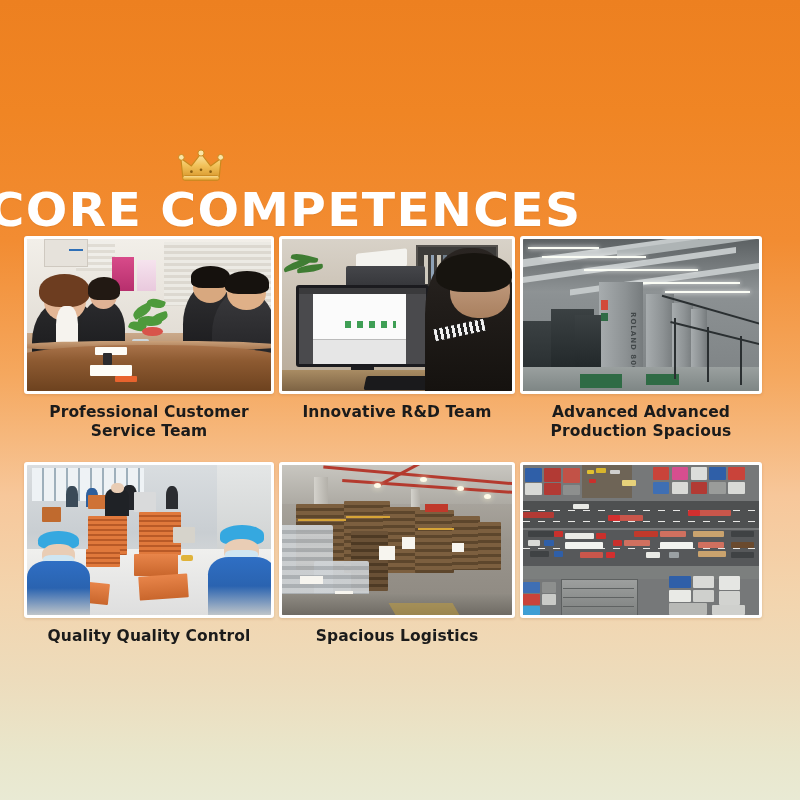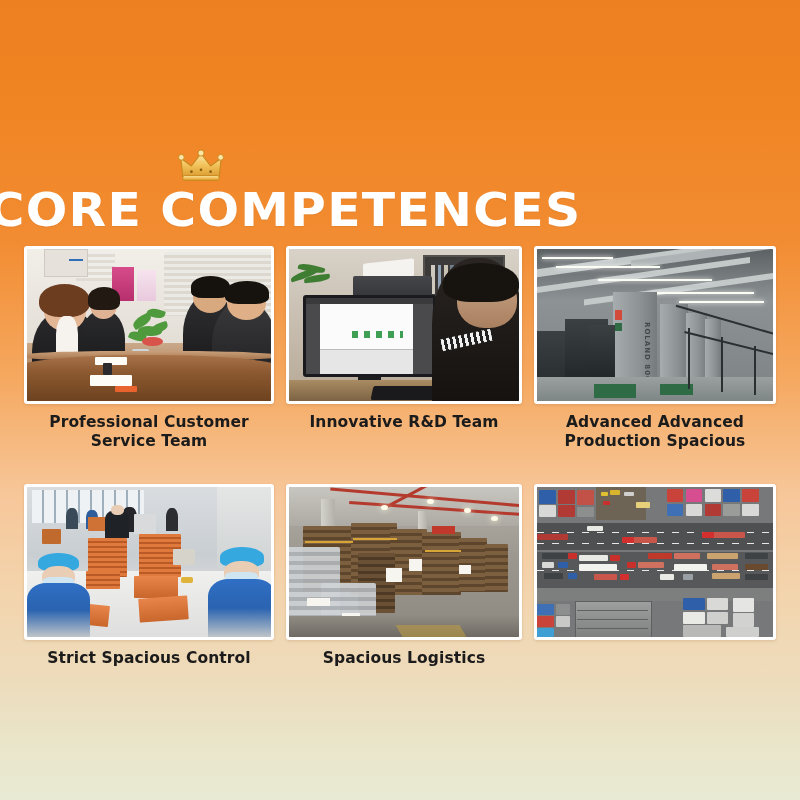--- a/index.html
+++ b/index.html
@@ -29,23 +29,23 @@
     display:inline-block;position:relative;
     font-family:"DejaVu Sans","Liberation Sans",sans-serif;
     font-weight:900;font-size:47px;line-height:58px;
     letter-spacing:1.2px;color:#FFFFFF;
     transform:scaleX(1.04);
     text-shadow:0 1px 1px rgba(150,70,10,.13);
   }
 
   
   .grid{
-    position:absolute;left:24px;top:246px;width:756px;
+    position:absolute;left:24px;top:236px;width:756px;
     display:grid;grid-template-columns:250px 236px 242px;
-    column-gap:5px;row-gap:0px;gap:12px;
+    column-gap:5px;row-gap:0px;
   }
   .cell{display:flex;flex-direction:column;align-items:center;}
   .card{
     background:#ffffff;padding:3px;border-radius:3px;
     box-shadow:0 1px 3px rgba(120,60,10,.18);
     width:100%;box-sizing:border-box;
   }
   .photo{
     position:relative;width:100%;height:152px;overflow:hidden;
     border-radius:1px;background:#8a8a8a;
@@ -394,21 +394,21 @@
               <div class="fc"></div>
               <div class="msk"></div>
               <div class="bdy"></div>
           </div>
           <div class="worker" style="left:32%;top:12%;width:10%;height:22%;">
             <div class="bdy" style="background:#1f2226;top:18%;height:82%;"></div>
             <div class="fc" style="top:0;height:30%;"></div>
           </div>
         </div>
       </div>
-      <div class="caption">Strict Spacious Control</div>
+      <div class="caption">Quality Quality Control</div>
     </div>
 
     <div class="cell r2">
       <div class="row2-offset"></div>
       <div class="card">
         <div class="photo p5">
           <div class="ceil"></div>
           <div class="pipe" style="left:18%;top:6%;width:84%;transform:rotate(5deg);"></div>
           <div class="pipe" style="left:26%;top:13%;width:76%;transform:rotate(4deg);"></div>
           <div class="pipe" style="left:40%;top:2%;width:30%;transform:rotate(-28deg);"></div>

